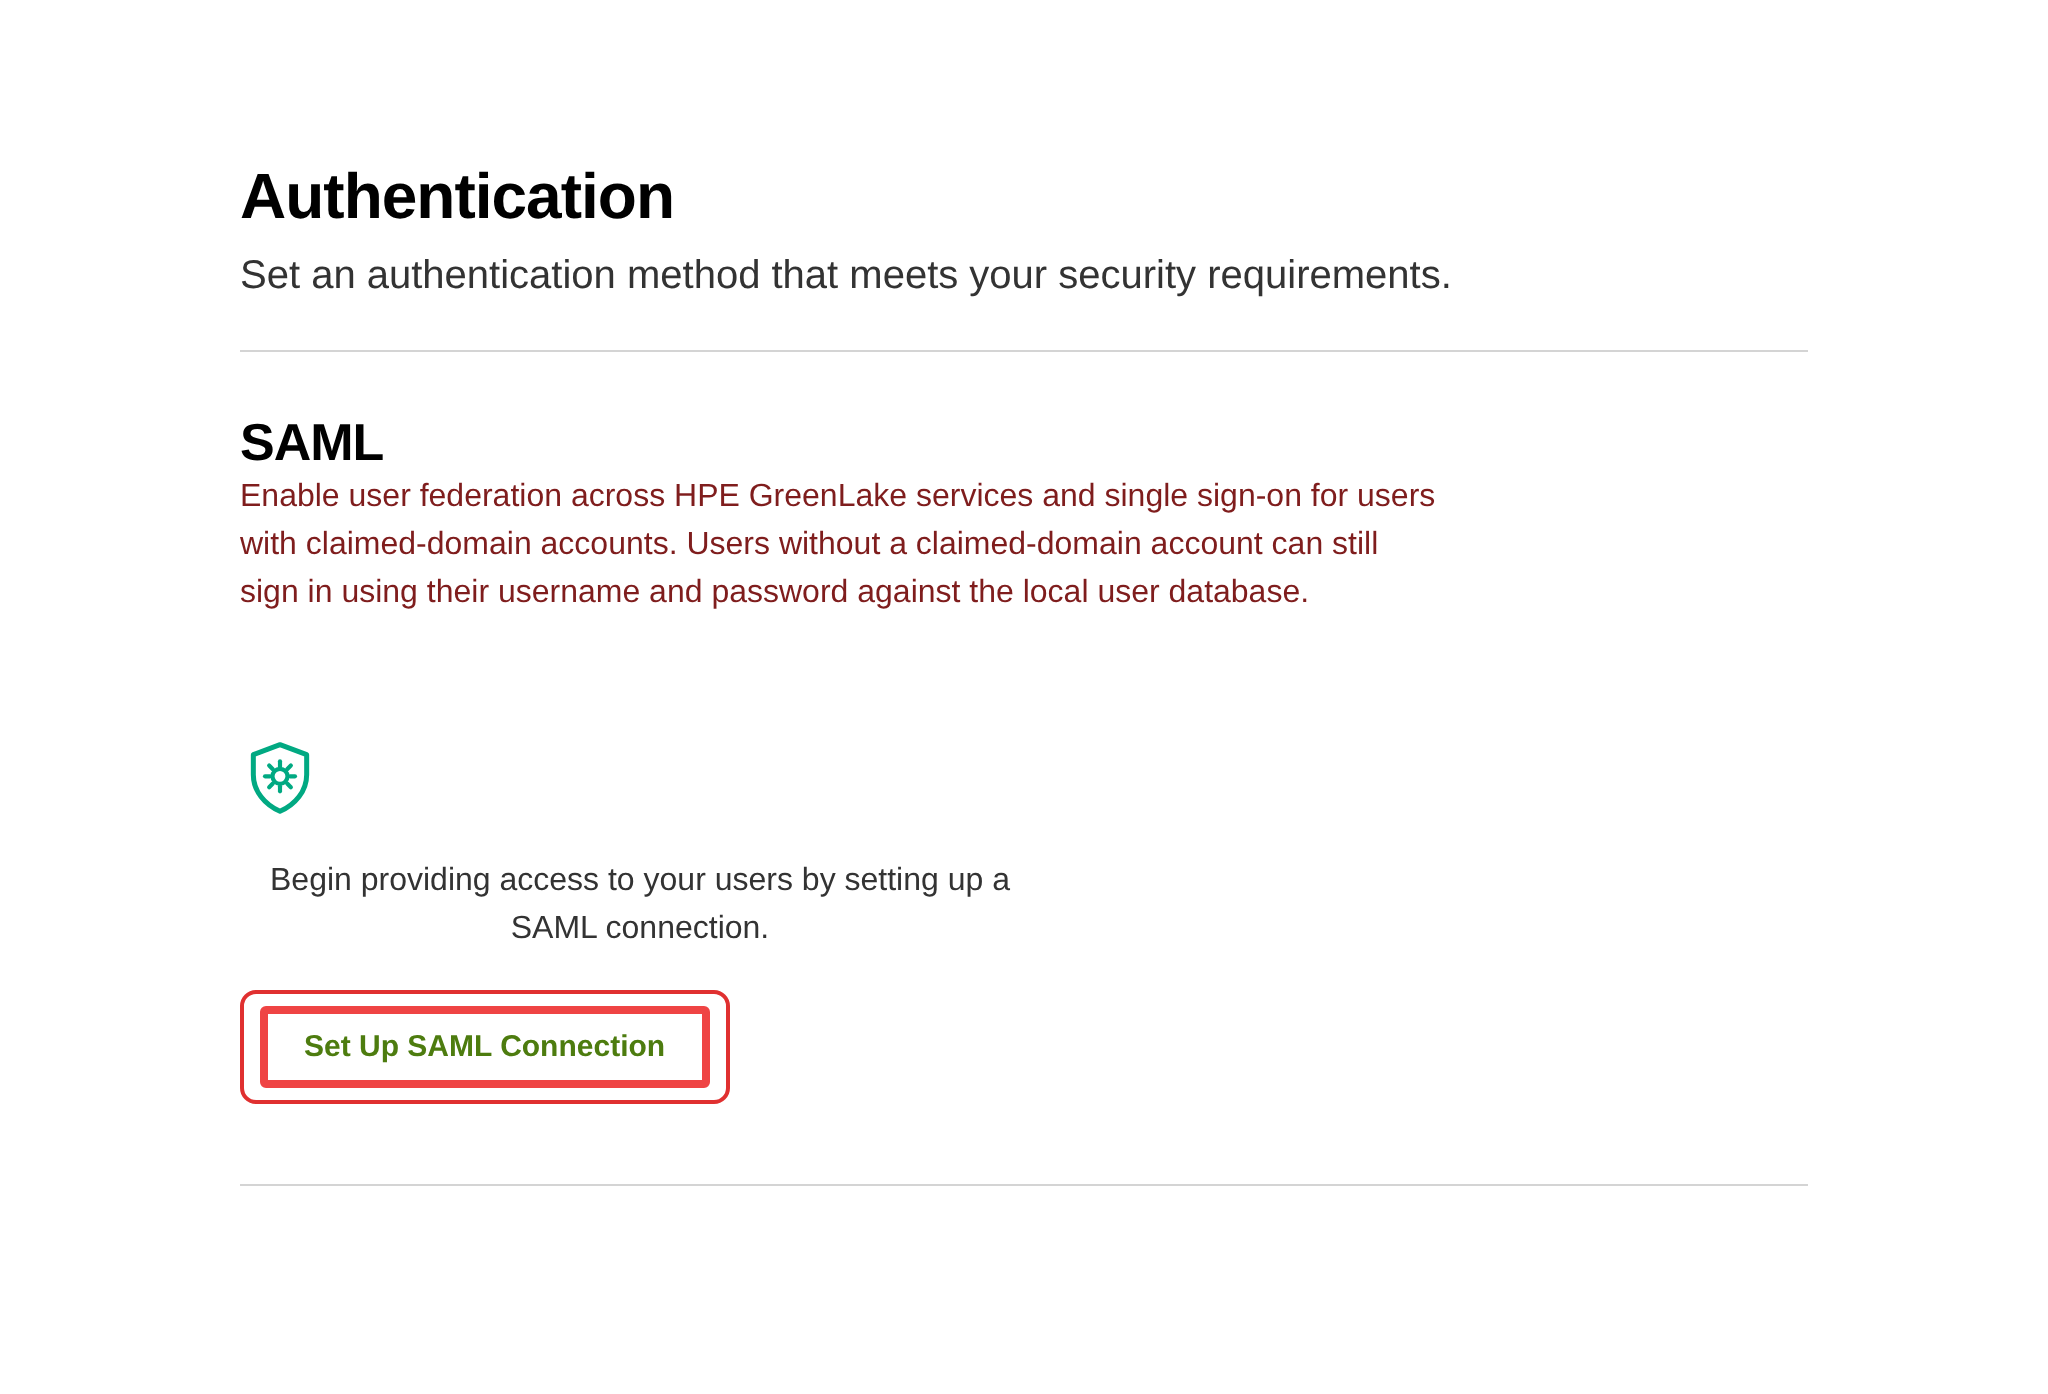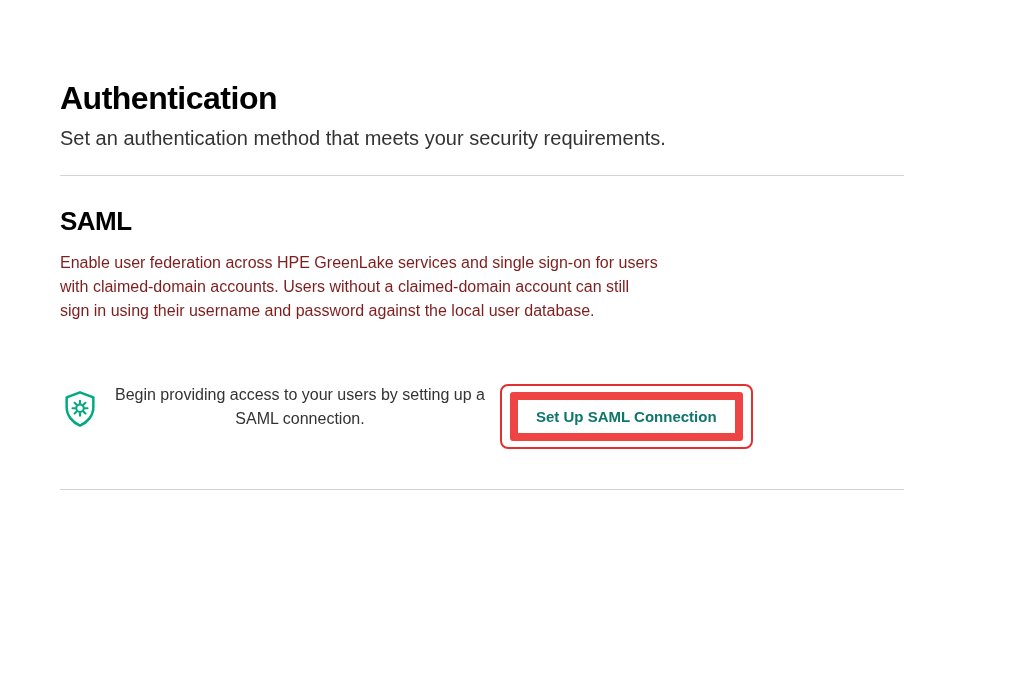--- a/index.html
+++ b/index.html
@@ -10,21 +10,21 @@
     
     body {
       font-family: -apple-system, BlinkMacSystemFont, "Segoe UI", Arial, sans-serif;
       width: 1024px;
       height: 697px;
       background: #ffffff;
       padding: 0;
     }
     
     .container {
-      padding: 80px 120px 0 60px;
+      padding: 80px 120px 0 120px;
     }
     
     .page-title {
       font-size: 32px;
       font-weight: 800;
       color: #000000;
       margin-bottom: 10px;
       letter-spacing: -0.5px;
     }
     
@@ -37,36 +37,35 @@
     .divider {
       height: 1px;
       background: #d4d4d4;
       margin: 0 0 30px 0;
     }
     
     .section-title {
       font-size: 26px;
       font-weight: 800;
       color: #000000;
-      margin-bottom: 14px;
       letter-spacing: -0.5px;
     }
     
     .section-description {
       font-size: 16px;
       color: #7f1d1d;
       line-height: 1.5;
       max-width: 600px;
       margin-bottom: 60px;
     }
     
     .cta-block {
       display: flex;
-      flex-direction: row;
-      align-items: flex-end;
+      flex-direction: column;
+      align-items: flex-start;
       margin-bottom: 40px;
     }
     
     .shield-icon {
       width: 40px;
       height: 40px;
       margin-bottom: 20px;
     }
     
     .cta-text {
@@ -80,22 +79,22 @@
     
     .highlight-box {
       border: 2px solid #e03030;
       border-radius: 8px;
       padding: 6px 8px;
       display: inline-block;
     }
     
     .setup-button {
       background: #ffffff;
-      border: 8px solid #ef4444;
-      color: #0f766e;
+      border: 4px solid #ef4444;
+      color: #4d7c0f;
       font-size: 15px;
       font-weight: 700;
       padding: 8px 18px;
       cursor: pointer;
       border-radius: 3px;
       font-family: inherit;
     }
     
     .bottom-divider {
       height: 1px;

